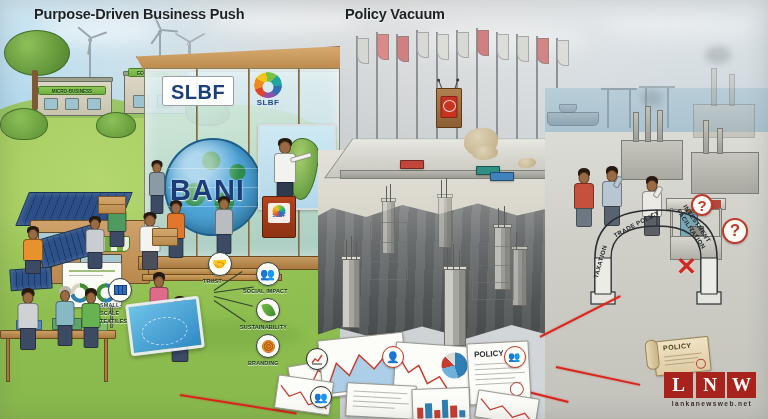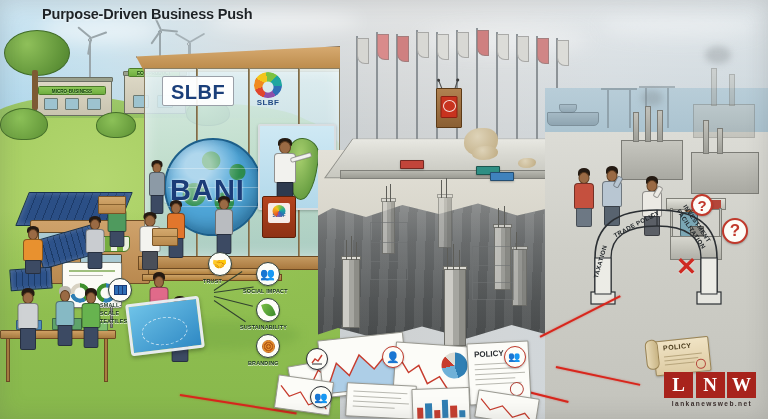--- a/index.html
+++ b/index.html
@@ -17,21 +17,21 @@
         #a9d4ea 0%, #b9d9e8 14%, #c6d5dc 28%,
         #c9cfd2 40%, #cfd2d3 52%, #d2d6d8 66%,
         #cfd7dc 80%, #c9d4da 100%);
   }
   .sky-haze { position:absolute; left:0; top:0; width:768px; height:180px;
     background:linear-gradient(180deg, rgba(255,255,255,.42), rgba(255,255,255,0) 75%); }
   .sky-cloud { position:absolute; border-radius:50%;
     background:rgba(255,255,255,.5); filter:blur(9px); }
 
   
-  .titles { position:absolute; left:8px; top:0; width:624px; height:30px; z-index:60; }
+  .titles { position:absolute; left:0; top:0; width:624px; height:30px; z-index:60; }
   .title {
     position:absolute; top:6px;
     font-weight:bold; font-size:14.5px; color:#1d2226;
     letter-spacing:-.2px; white-space:nowrap;
     text-shadow:0 1px 2px rgba(255,255,255,.75);
   }
   #t1 { left:34px; }
   #t2 { left:345px; }
   #t3 { left:508px; }
 
@@ -891,20 +891,21 @@
   </div>
 
   <div class="redline" style="left:180px;top:394px;width:118px;transform:rotate(9deg);z-index:28;"></div>
   <div class="redline" style="left:296px;top:378px;width:96px;transform:rotate(-3deg);z-index:28;"></div>
   <div class="redline" style="left:452px;top:372px;width:120px;transform:rotate(14deg);z-index:28;"></div>
   <div class="redline" style="left:540px;top:336px;width:90px;transform:rotate(-27deg);z-index:28;"></div>
   <div class="redline" style="left:556px;top:366px;width:86px;transform:rotate(12deg);z-index:28;"></div>
 
   <div class="titles">
     <div class="title" id="t1">Purpose-Driven Business Push</div>
+    <div class="title" id="t2">Policy Vacuum</div>
   </div>
 
   <div class="lnw">
     <div class="cells">
       <div class="cell">L</div>
       <div class="cell">N</div>
       <div class="cell">W</div>
     </div>
     <div class="dom">lankanewsweb.net</div>
   </div>

